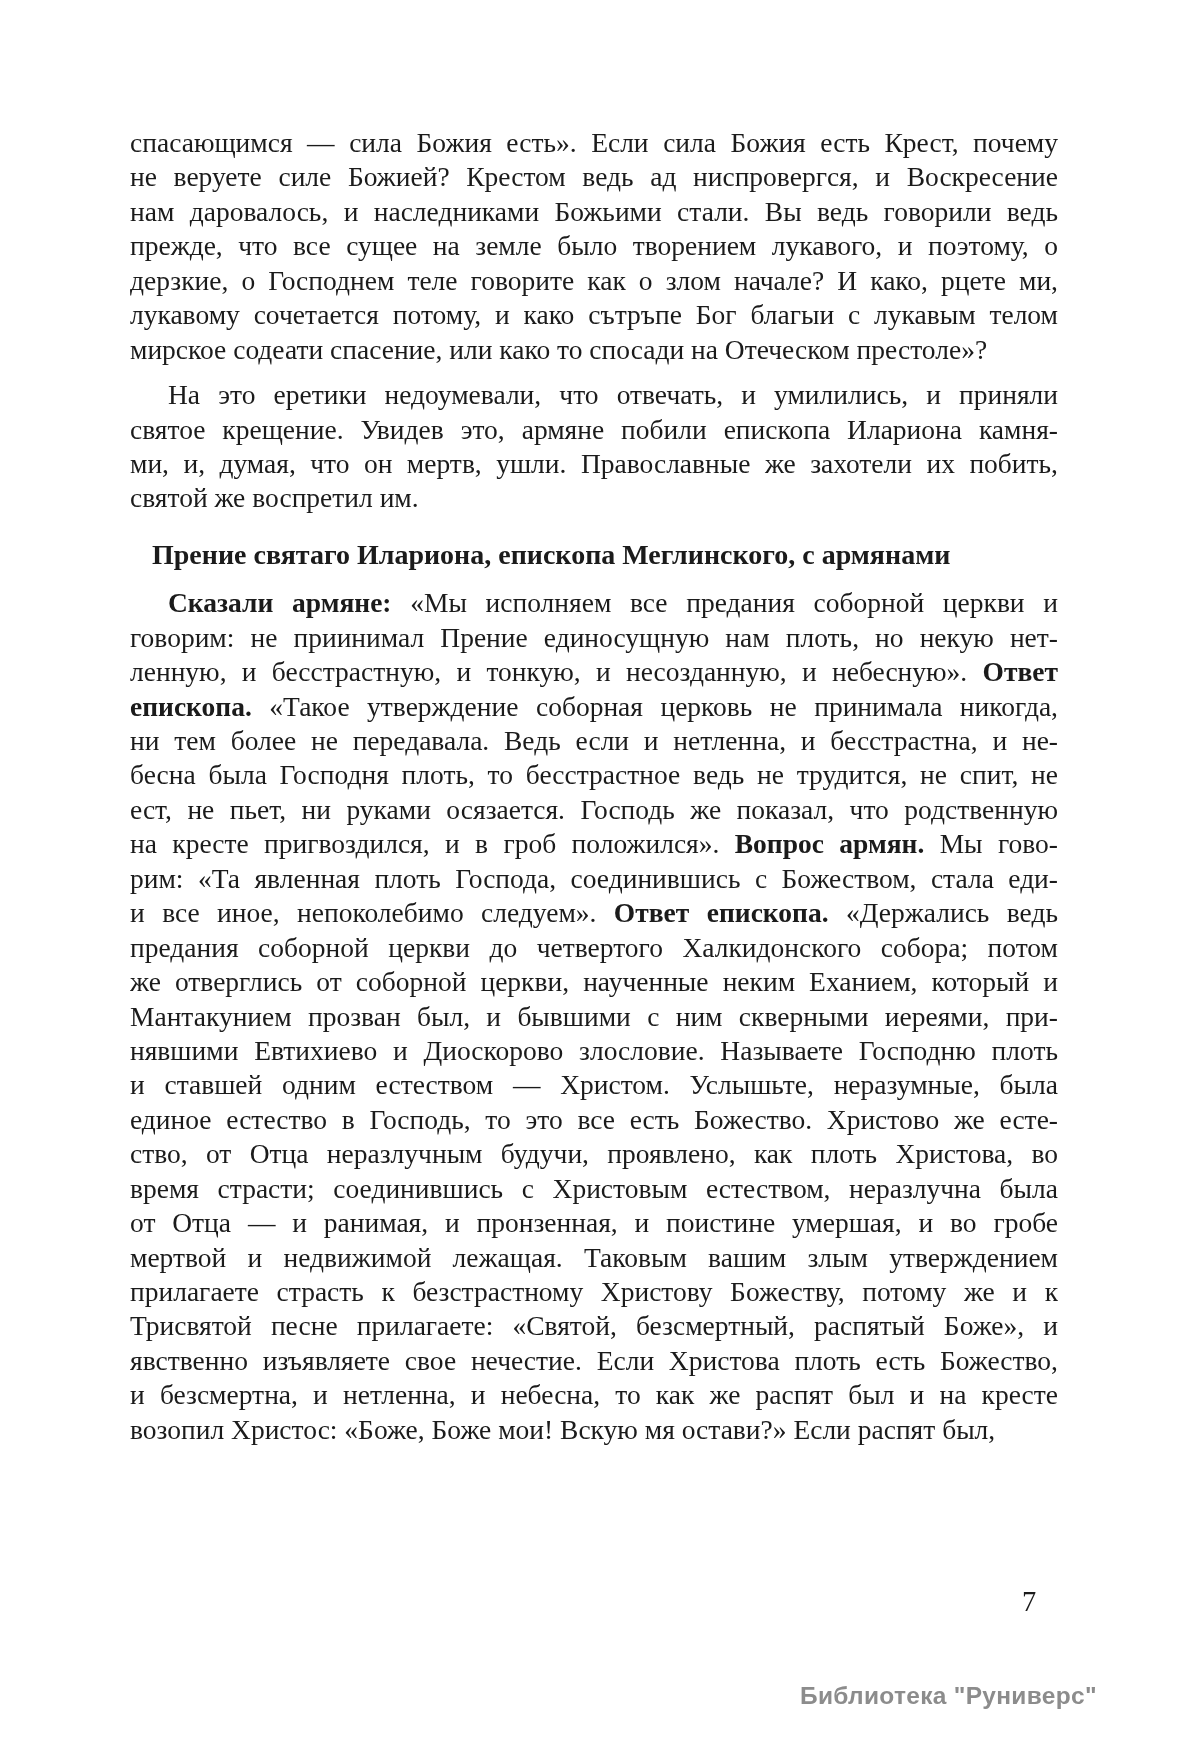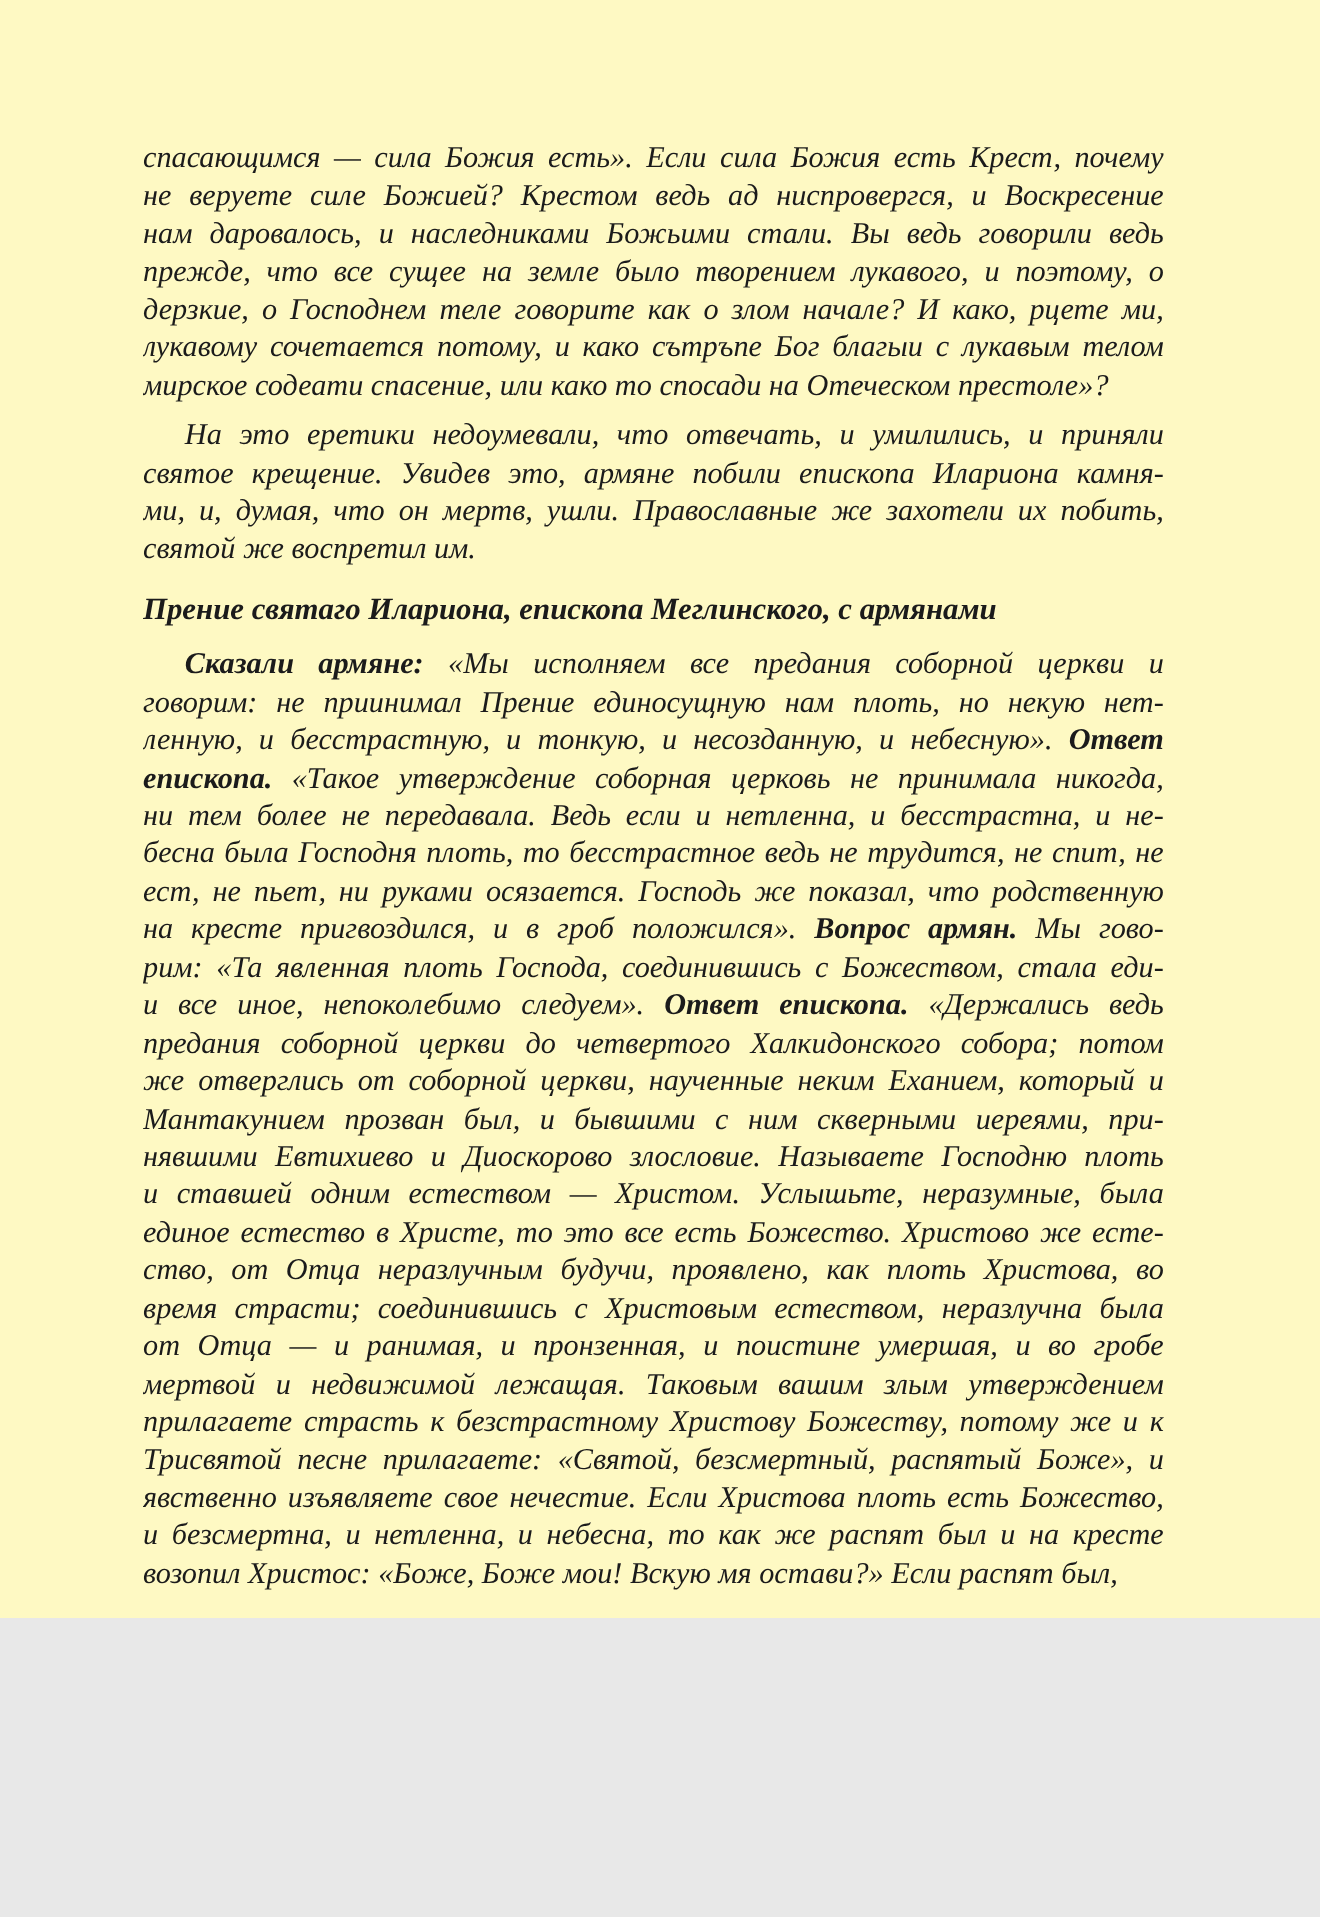--- a/index.html
+++ b/index.html
@@ -1,25 +1,24 @@
 <!DOCTYPE html>
 <html><head>
 <meta charset="utf-8">
 <style>
   html, body { margin: 0; padding: 0; background: #e8e8e8; }
   .page {
     position: relative;
     width: 1200px;
-    height: 1471px;
+    height: 1743px;
     margin: 0 auto;
-    background: #fef9c3;
+    background: #ffffff;
     font-family: "Liberation Serif", serif;
     color: #1b1b1b;
     overflow: hidden;
-    font-style: italic;
   }
   .text-block {
     position: absolute;
     left: 130px;
     top: 126px;
     width: 928px;
   }
   .line {
     font-size: 27.5px;
     line-height: 34.45px;
@@ -29,20 +28,21 @@
     overflow: hidden;
   }
   .line.last { text-align-last: left; }
   .para { margin: 0 0 11px 0; }
   .para.indent .line:first-child { text-indent: 38px; }
   .heading { margin: 22px 0 14px 0; }
   .heading .line {
     font-weight: bold;
     font-size: 28px;
     text-align-last: left;
+    margin-left: 22px;
   }
   .bold { font-weight: bold; }
   .page-number {
     position: absolute;
     left: 1022px;
     top: 1586px;
     font-size: 28.5px;
     color: #1b1b1b;
   }
   .watermark {
@@ -88,21 +88,21 @@
         <div class="line"><span>бесна была Господня плоть, то бесстрастное ведь не трудится, не спит, не</span></div>
         <div class="line"><span>ест, не пьет, ни руками осязается. Господь же показал, что родственную</span></div>
         <div class="line"><span>на кресте пригвоздился, и в гроб положился». </span><span class="bold">Вопрос армян.</span><span> Мы гово-</span></div>
         <div class="line"><span>рим: «Та явленная плоть Господа, соединившись с Божеством, стала еди-</span></div>
         <div class="line"><span>и все иное, непоколебимо следуем». </span><span class="bold">Ответ епископа.</span><span> «Держались ведь</span></div>
         <div class="line"><span>предания соборной церкви до четвертого Халкидонского собора; потом</span></div>
         <div class="line"><span>же отверглись от соборной церкви, наученные неким Еханием, который и</span></div>
         <div class="line"><span>Мантакунием прозван был, и бывшими с ним скверными иереями, при-</span></div>
         <div class="line"><span>нявшими Евтихиево и Диоскорово злословие. Называете Господню плоть</span></div>
         <div class="line"><span>и ставшей одним естеством — Христом. Услышьте, неразумные, была</span></div>
-        <div class="line"><span>единое естество в Христе, то это все есть Божество. Христово же есте-</span></div>
+        <div class="line"><span>единое естество в Господь, то это все есть Божество. Христово же есте-</span></div>
         <div class="line"><span>ство, от Отца неразлучным будучи, проявлено, как плоть Христова, во</span></div>
         <div class="line"><span>время страсти; соединившись с Христовым естеством, неразлучна была</span></div>
         <div class="line"><span>от Отца — и ранимая, и пронзенная, и поистине умершая, и во гробе</span></div>
         <div class="line"><span>мертвой и недвижимой лежащая. Таковым вашим злым утверждением</span></div>
         <div class="line"><span>прилагаете страсть к безстрастному Христову Божеству, потому же и к</span></div>
         <div class="line"><span>Трисвятой песне прилагаете: «Святой, безсмертный, распятый Боже», и</span></div>
         <div class="line"><span>явственно изъявляете свое нечестие. Если Христова плоть есть Божество,</span></div>
         <div class="line"><span>и безсмертна, и нетленна, и небесна, то как же распят был и на кресте</span></div>
         <div class="line last"><span>возопил Христос: «Боже, Боже мои! Вскую мя остави?» Если распят был,</span></div>
       </div>

